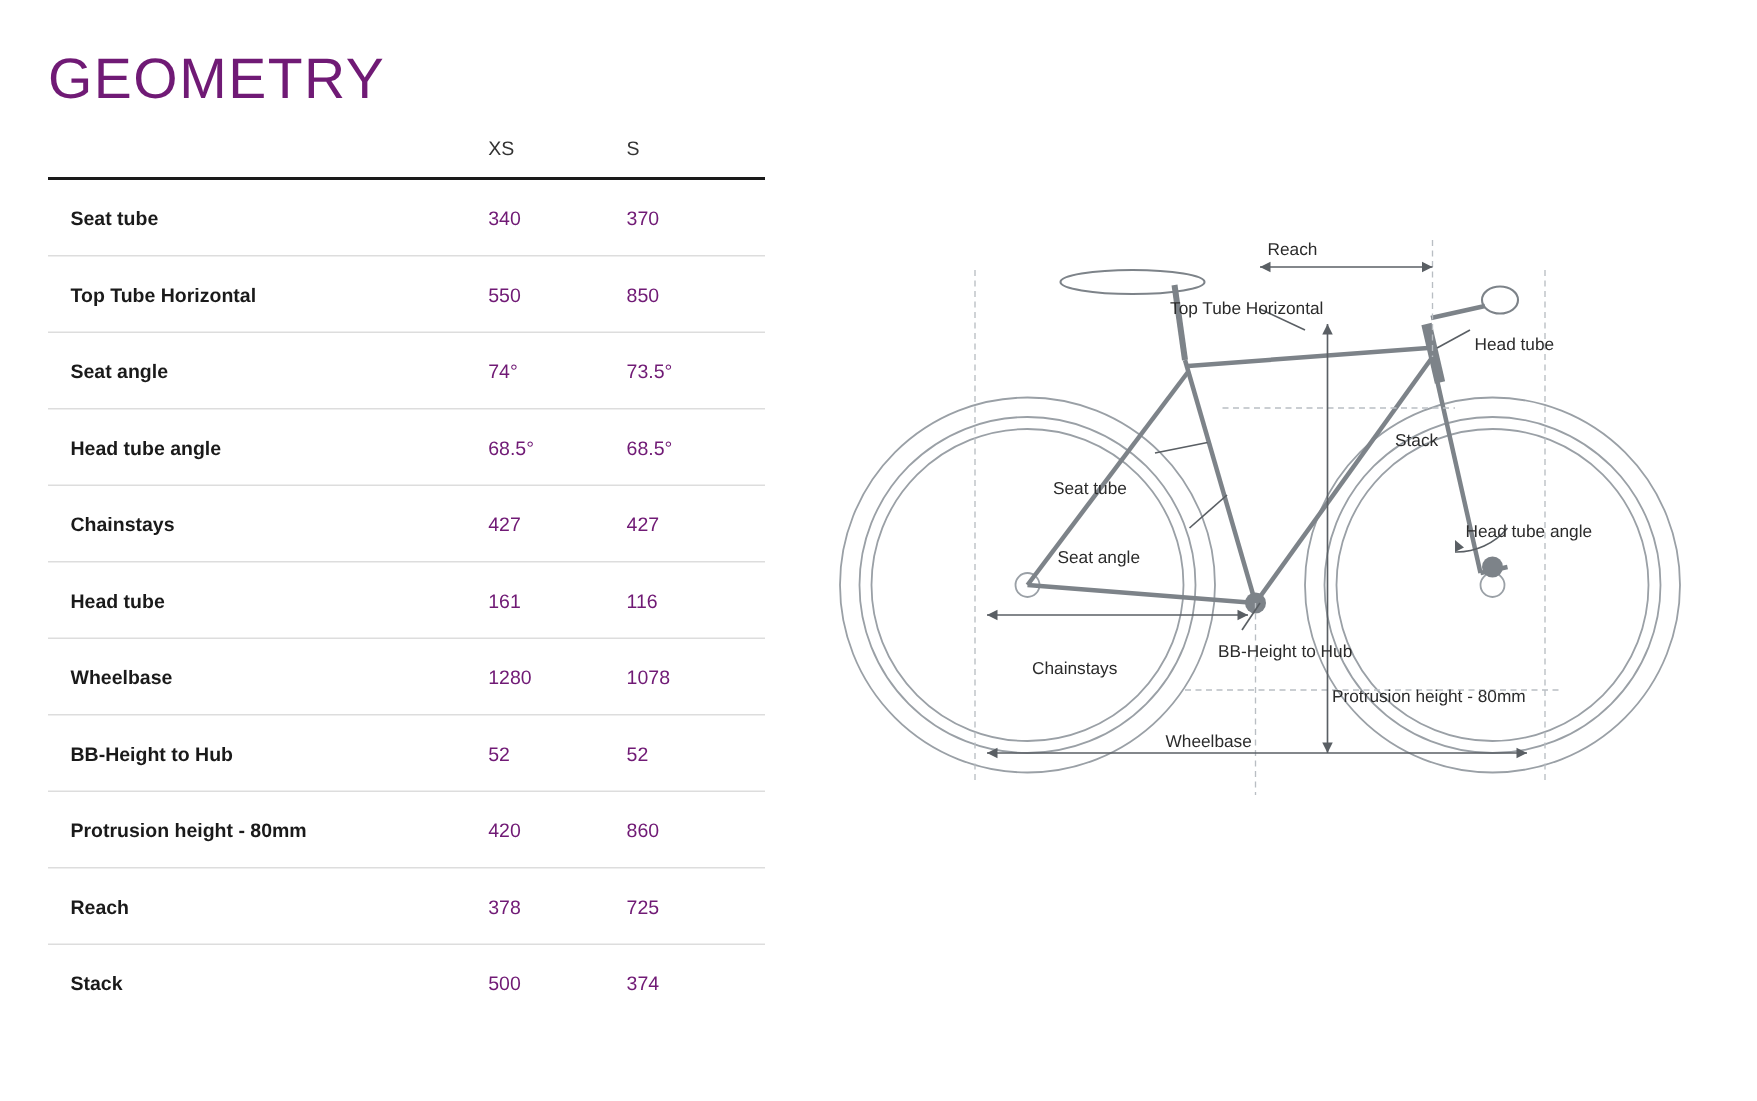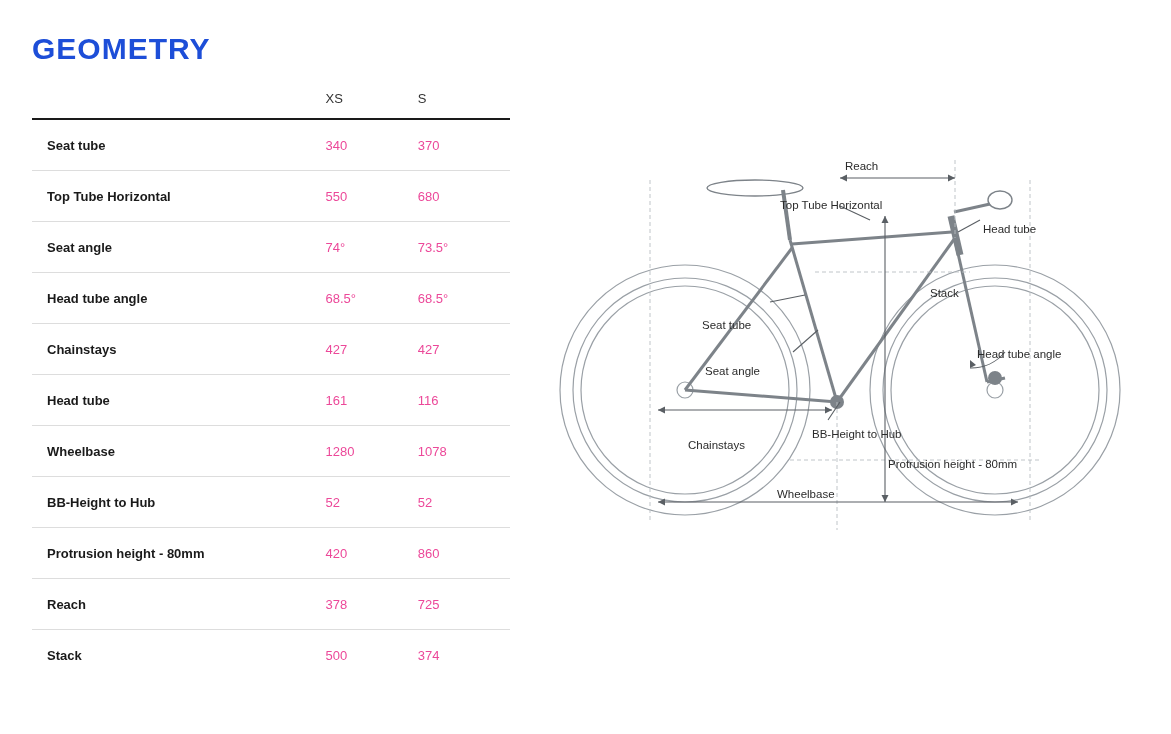--- a/index.html
+++ b/index.html
@@ -13,45 +13,45 @@
     position: relative;
     width: 1171px;
     height: 734px;
     background: #ffffff;
     overflow: hidden;
   }
   .title {
     position: absolute;
     left: 32px;
     top: 32px;
-    font-size: 30px;
-    font-weight: bold;
+    font-size: 38px;
+    font-weight: normal;
     letter-spacing: 1px;
-    color: #1d4ed8;
+    color: #701a75;
   }
   .geo-table {
     position: absolute;
     left: 32px;
     top: 85px;
     width: 478px;
     border-collapse: collapse;
   }
   .geo-table th {
     text-align: left;
     font-size: 13px;
     font-weight: normal;
     color: #333333;
     padding: 6px 0 12px 0;
   }
   .geo-table thead tr {
     border-bottom: 2px solid #1a1a1a;
   }
   .geo-table td {
     font-size: 13px;
-    color: #ec4899;
+    color: #701a75;
     padding: 18px 0 17px 0;
     border-bottom: 1px solid #dddddd;
   }
   .geo-table td.label {
     font-weight: bold;
     color: #1a1a1a;
     padding-left: 15px;
     width: 280px;
   }
   .geo-table th.label { padding-left: 15px; width: 280px; }
@@ -89,21 +89,21 @@
     </thead>
     <tbody>
       <tr>
         <td class="label">Seat tube</td>
         <td class="v">340</td>
         <td class="v">370</td>
       </tr>
       <tr>
         <td class="label">Top Tube Horizontal</td>
         <td class="v">550</td>
-        <td class="v">680</td>
+        <td class="v">850</td>
       </tr>
       <tr>
         <td class="label">Seat angle</td>
         <td class="v">74°</td>
         <td class="v">73.5°</td>
       </tr>
       <tr>
         <td class="label">Head tube angle</td>
         <td class="v">68.5°</td>
         <td class="v">68.5°</td>

